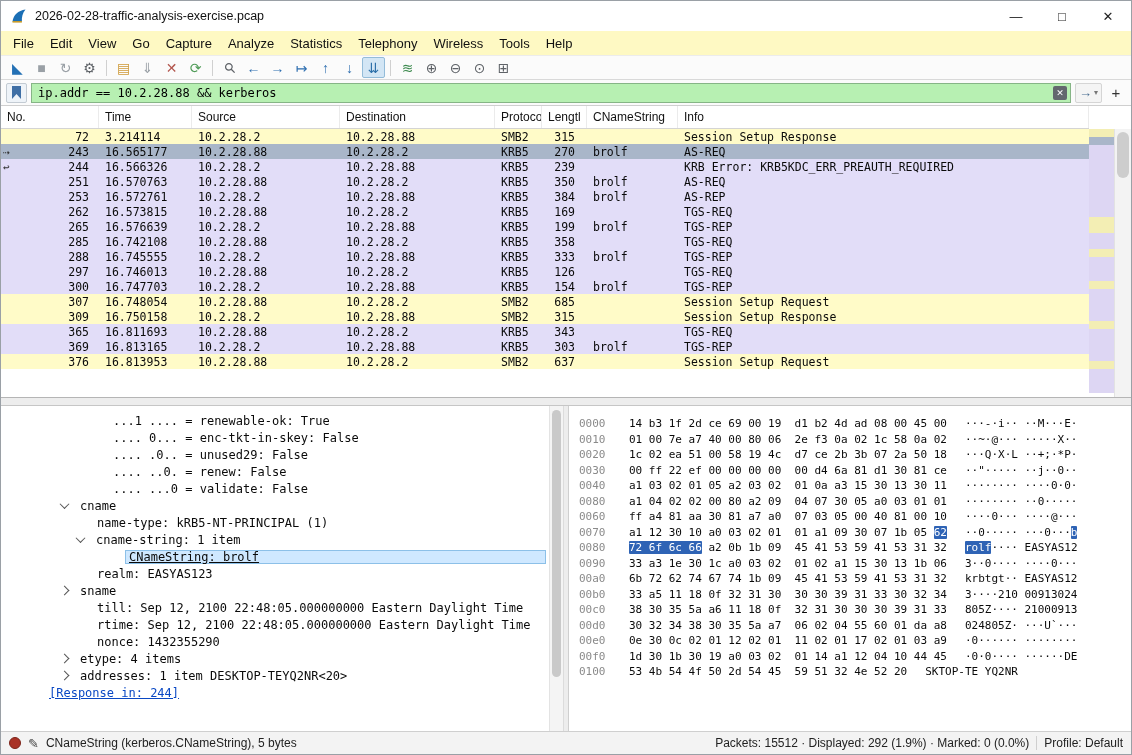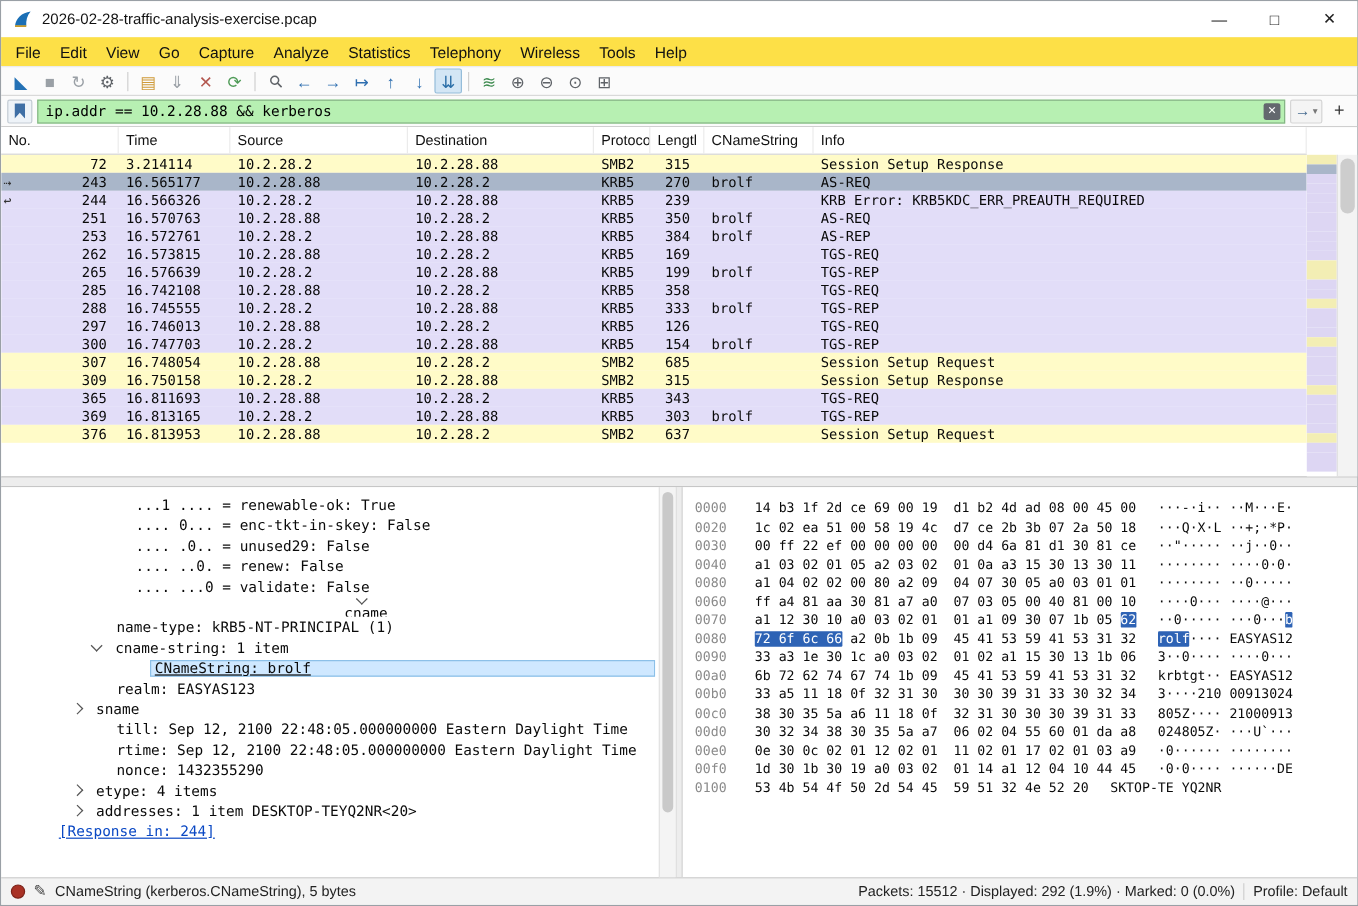--- a/index.html
+++ b/index.html
@@ -15,21 +15,21 @@
     display: flex; flex-direction: column;
     background: #f0f0f0;
   }
   
   .titlebar { height: 30px; background: #ffffff; display: flex; align-items: center; flex: 0 0 auto; }
   .app-icon { width: 16px; height: 16px; margin: 0 8px 0 10px; display: flex; }
   .title { font-size: 12.5px; color: #111; }
   .win-controls { margin-left: auto; display: flex; height: 100%; }
   .win-btn { width: 46px; height: 100%; display: flex; align-items: center; justify-content: center; font-size: 13px; color: #222; }
   
-  .menubar { height: 24px; background: #fde047; display: flex; align-items: center; padding-left: 4px; font-size: 13px; flex: 0 0 auto; }
+  .menubar { height: 24px; background: #fef9c3; display: flex; align-items: center; padding-left: 4px; font-size: 13px; flex: 0 0 auto; }
   .menu-item { padding: 3px 8px; color: #111; }
   
   .toolbar { height: 25px; background: #fbfbfb; border-top: 1px solid #ececec; border-bottom: 1px solid #d9d9d9; display: flex; align-items: center; padding-left: 5px; gap: 1px; flex: 0 0 auto; }
   .tb-btn { width: 23px; height: 21px; display: flex; align-items: center; justify-content: center; font-size: 14px; line-height: 1; }
   .tb-btn.pressed { background: #d3e6f5; border: 1px solid #94bcd9; border-radius: 2px; }
   .tb-sep { width: 1px; height: 16px; background: #d0d0d0; margin: 0 4px; }
   
   .filterbar { height: 26px; background: #fbfbfb; border-bottom: 1px solid #cfcfcf; display: flex; align-items: center; padding: 0 5px; gap: 4px; flex: 0 0 auto; }
   .bookmark-btn { width: 21px; height: 20px; border: 1px solid #c3cbd3; border-radius: 2px; background: #eef3f8; display: flex; align-items: center; justify-content: center; }
   .bookmark-shape { width: 9px; height: 13px; background: #3f6fa5; clip-path: polygon(0 0,100% 0,100% 100%,50% 62%,0 100%); }
@@ -395,21 +395,21 @@
           </div>
           <div class="dline" style="padding-left: 108px;">
             <span class="dtext">.... .0.. = unused29: False</span>
           </div>
           <div class="dline" style="padding-left: 108px;">
             <span class="dtext">.... ..0. = renew: False</span>
           </div>
           <div class="dline" style="padding-left: 108px;">
             <span class="dtext">.... ...0 = validate: False</span>
           </div>
-          <div class="dline" style="padding-left: 60px; flex-direction: column;">
+          <div class="dline" style="padding-left: 60px;">
             <span class="exp open"></span>
             <span class="dtext">cname</span>
           </div>
           <div class="dline" style="padding-left: 92px;">
             <span class="dtext">name-type: kRB5-NT-PRINCIPAL (1)</span>
           </div>
           <div class="dline" style="padding-left: 76px;">
             <span class="exp open"></span>
             <span class="dtext">cname-string: 1 item</span>
           </div>
@@ -445,20 +445,21 @@
           </div>
         </div>
     </div>
     <div class="det-scroll">
       <div class="det-thumb"></div>
     </div>
     <div class="pane-divider"></div>
     <div class="hex-pane">
       <div>
           <div class="hrow"><span class="off">0000</span><span class="hx">14 b3 1f 2d ce 69 00 19  d1 b2 4d ad 08 00 45 00</span><span class="as">···-·i·· ··M···E·</span></div>
+          <div class="hrow"><span class="off">0010</span><span class="hx">01 00 7e a7 40 00 80 06  2e f3 0a 02 1c 58 0a 02</span><span class="as">··~·@··· ·····X··</span></div>
           <div class="hrow"><span class="off">0020</span><span class="hx">1c 02 ea 51 00 58 19 4c  d7 ce 2b 3b 07 2a 50 18</span><span class="as">···Q·X·L ··+;·*P·</span></div>
           <div class="hrow"><span class="off">0030</span><span class="hx">00 ff 22 ef 00 00 00 00  00 d4 6a 81 d1 30 81 ce</span><span class="as">··"····· ··j··0··</span></div>
           <div class="hrow"><span class="off">0040</span><span class="hx">a1 03 02 01 05 a2 03 02  01 0a a3 15 30 13 30 11</span><span class="as">········ ····0·0·</span></div>
           <div class="hrow"><span class="off">0080</span><span class="hx">a1 04 02 02 00 80 a2 09  04 07 30 05 a0 03 01 01</span><span class="as">········ ··0·····</span></div>
           <div class="hrow"><span class="off">0060</span><span class="hx">ff a4 81 aa 30 81 a7 a0  07 03 05 00 40 81 00 10</span><span class="as">····0··· ····@···</span></div>
           <div class="hrow"><span class="off">0070</span><span class="hx">a1 12 30 10 a0 03 02 01  01 a1 09 30 07 1b 05 <span class="bhl">62</span></span><span class="as">··0····· ···0···<span class="bhl">b</span></span></div>
           <div class="hrow"><span class="off">0080</span><span class="hx"><span class="bhl">72 6f 6c 66</span> a2 0b 1b 09  45 41 53 59 41 53 31 32</span><span class="as"><span class="bhl">rolf</span>···· EASYAS12</span></div>
           <div class="hrow"><span class="off">0090</span><span class="hx">33 a3 1e 30 1c a0 03 02  01 02 a1 15 30 13 1b 06</span><span class="as">3··0···· ····0···</span></div>
           <div class="hrow"><span class="off">00a0</span><span class="hx">6b 72 62 74 67 74 1b 09  45 41 53 59 41 53 31 32</span><span class="as">krbtgt·· EASYAS12</span></div>
           <div class="hrow"><span class="off">00b0</span><span class="hx">33 a5 11 18 0f 32 31 30  30 30 39 31 33 30 32 34</span><span class="as">3····210 00913024</span></div>

